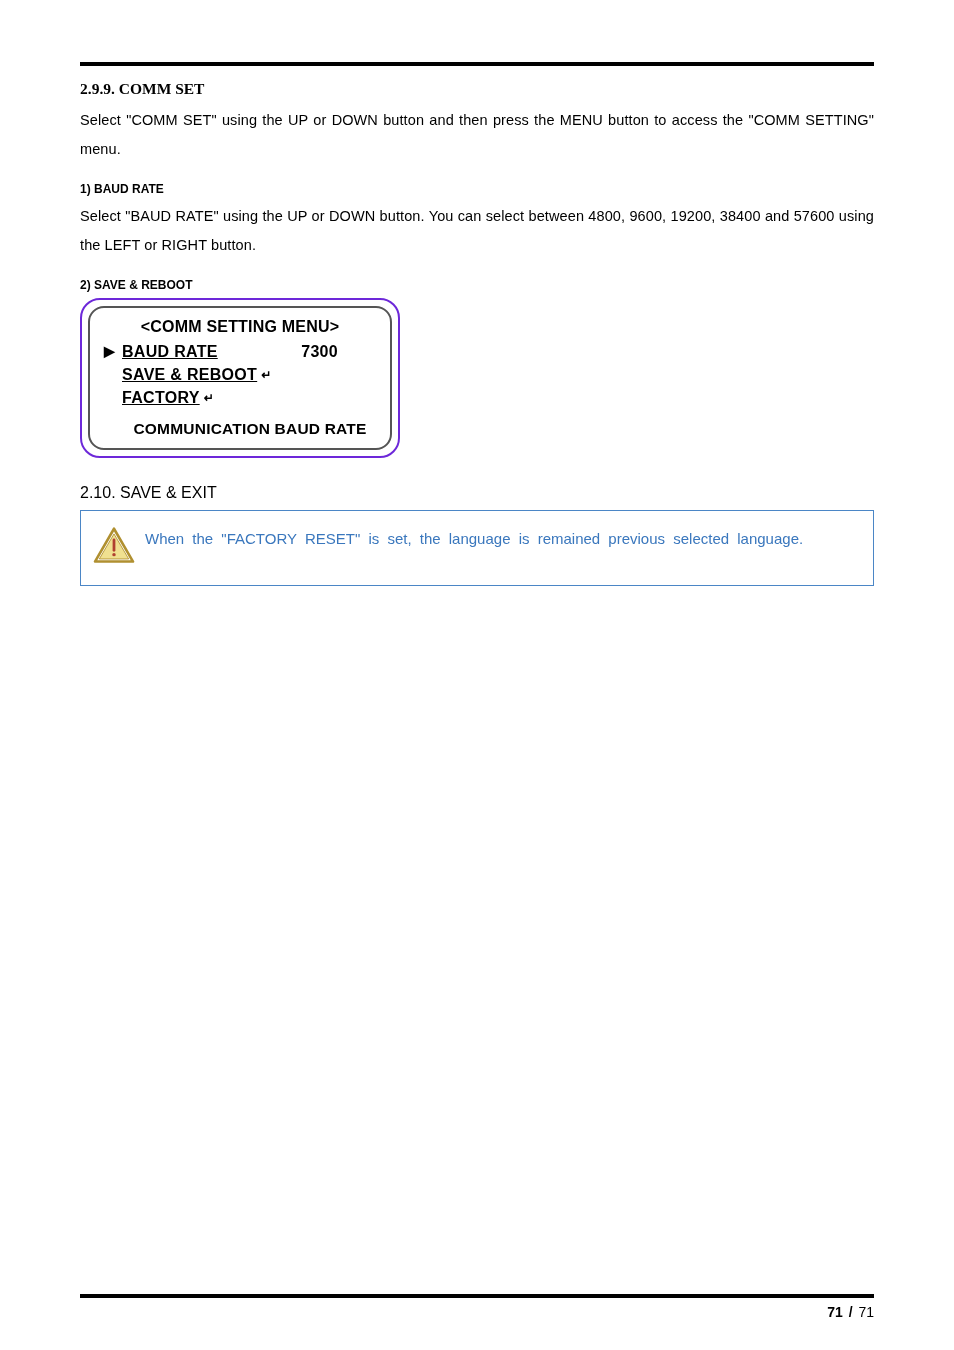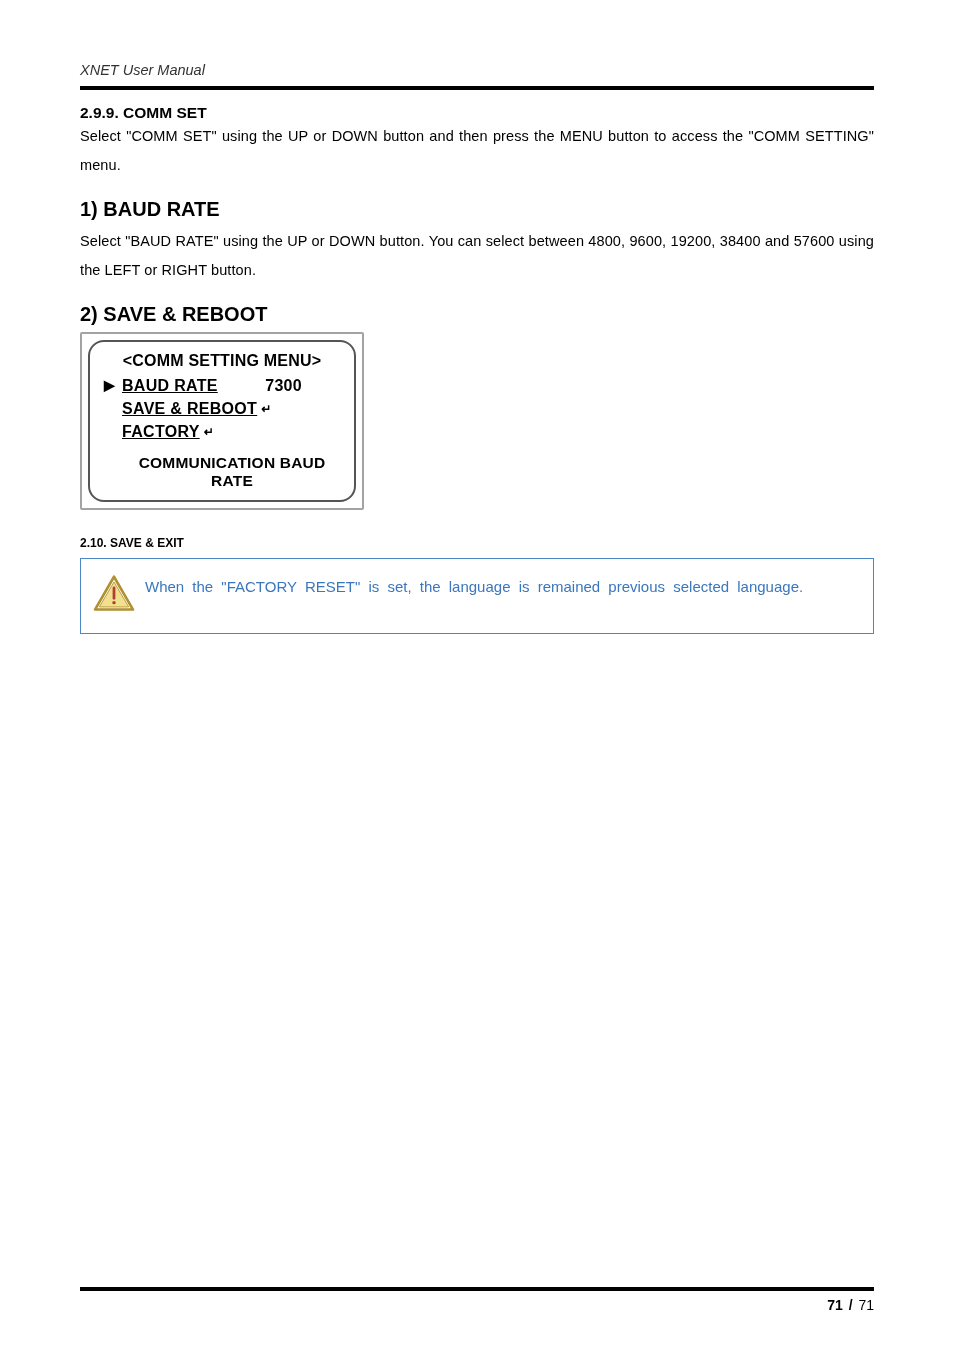--- a/index.html
+++ b/index.html
@@ -32,41 +32,43 @@
   .thick-rule {
     height: 4px;
     background: #000;
     width: 100%;
   }
 
   .section-heading {
     font-weight: bold;
     font-size: 15.5px;
     margin-top: 14px;
+    margin-bottom: 8px;
+    font-family: Liberation Serif, serif;
   }
 
   .body-text {
     font-size: 14.5px;
     line-height: 2.0;
     text-align: justify;
     letter-spacing: 0.1px;
     margin-bottom: 18px;
   }
 
   .sub-heading {
     font-weight: bold;
-    font-size: 20px;
+    font-size: 12px;
     margin-top: 8px;
     margin-bottom: 6px;
   }
 
   .osd-panel {
-    width: 284px;
-    border: 2px solid #a3a3a3;
-    border-radius: 2px;
+    width: 320px;
+    border: 2px solid #6d28d9;
+    border-radius: 20px;
     padding: 6px;
     margin-top: 6px;
     margin-bottom: 26px;
   }
   .osd-inner {
     border: 2px solid #555;
     border-radius: 16px;
     padding: 10px 12px 10px 12px;
   }
 
@@ -107,22 +109,22 @@
     font-family: Arial, Helvetica, sans-serif;
     font-weight: bold;
     font-size: 15.5px;
     letter-spacing: 0.2px;
     text-align: center;
     padding-left: 20px;
     margin-top: 10px;
   }
 
   .section-heading-big {
-    font-weight: bold;
-    font-size: 12px;
+    font-weight: normal;
+    font-size: 16px;
     margin-bottom: 8px;
   }
 
   .note-box {
     border: 1px solid #4b86c6;
     padding: 14px 12px 20px 12px;
     margin-top: 4px;
     display: flex;
     align-items: flex-start;
     gap: 10px;
@@ -145,37 +147,36 @@
     font-size: 15px;
     line-height: 1.9;
     text-align: justify;
     word-spacing: 4px;
   }
 
   .bottom-area {
     position: absolute;
     left: 80px;
     right: 80px;
-    bottom: 37px;
+    bottom: 30px;
   }
 
   .page-number {
     text-align: right;
     font-size: 14px;
     margin-top: 6px;
   }
   .page-number .cur { font-weight: bold; }
   .page-number .sep { font-weight: bold; margin: 0 2px; }
 </style>
 </head>
 <body>
 
 <div class="page">
 
-  <div class="manual-title">XNET User Manual</div>
   <div class="thick-rule"></div>
 
   <div class="section-heading">2.9.9. COMM SET</div>
   <p class="body-text">Select "COMM SET" using the UP or DOWN button and then press the MENU button to access the "COMM SETTING" menu.</p>
 
   <div class="sub-heading">1) BAUD RATE</div>
   <p class="body-text">Select "BAUD RATE" using the UP or DOWN button. You can select between 4800, 9600, 19200, 38400 and 57600 using the LEFT or RIGHT button.</p>
 
   <div class="sub-heading">2) SAVE &amp; REBOOT</div>
 

